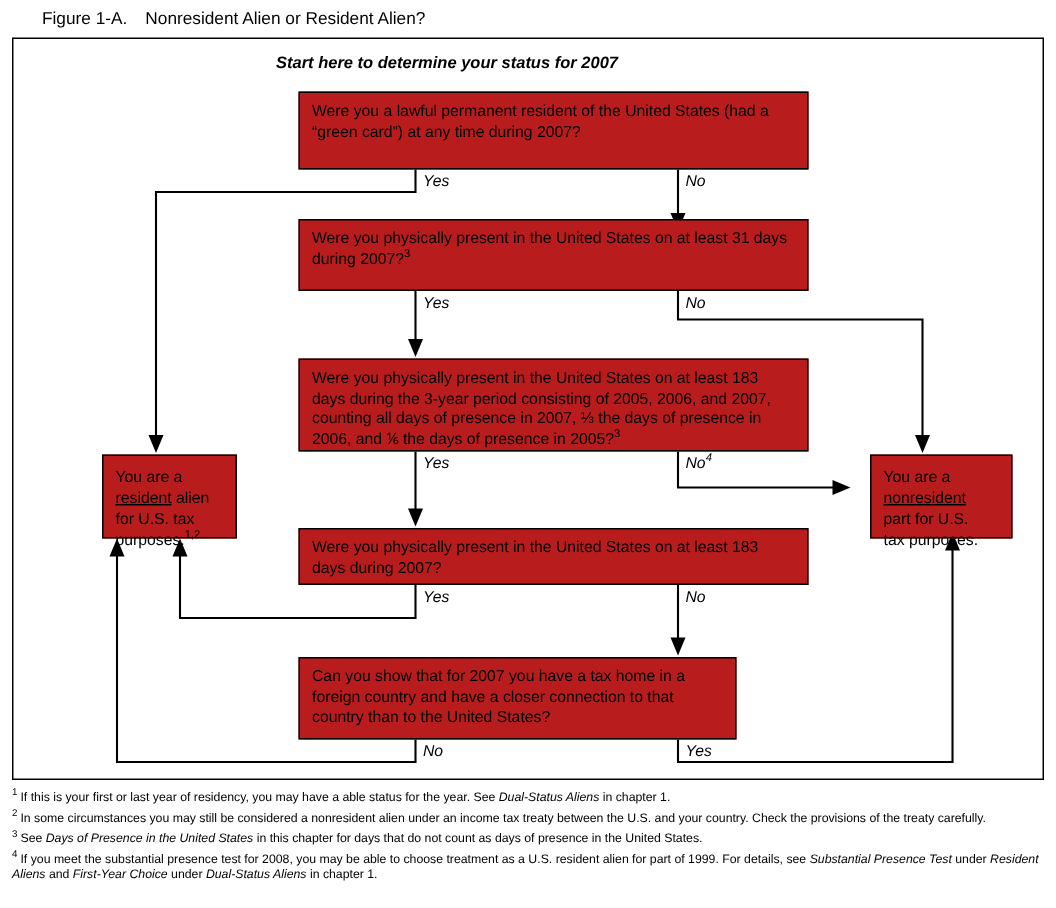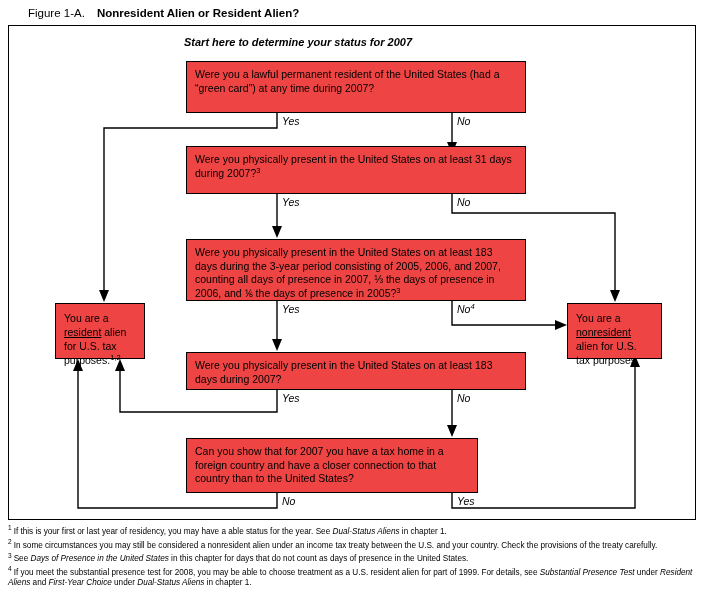--- a/index.html
+++ b/index.html
@@ -19,21 +19,21 @@
   
   #figure-heading {
     position: absolute;
     left: 8px;
     top: 6px;
     font-size: 11.5px;
     line-height: 14px;
     white-space: nowrap;
   }
   #figure-heading .fig-label { font-weight: normal; padding-left: 20px; }
-  #figure-heading .fig-title { font-weight: bold; margin-left: 12px; }
+  #figure-heading .fig-title { font-weight: normal; margin-left: 12px; }
 
   
   #chart-frame {
     position: absolute;
     left: 8px;
     top: 25px;
     width: 688px;
     height: 495px;
     border: 1.5px solid #000;
     box-sizing: border-box;
@@ -62,24 +62,25 @@
     font-style: italic;
     font-weight: bold;
     font-size: 11px;
   }
 
   
   .node {
     position: absolute;
     border: 1.2px solid #000;
     box-sizing: border-box;
-    background: #ef4444;
+    background: #b91c1c;
     font-size: 10.5px;
     line-height: 13.5px;
     padding: 6px 8px;
+    margin-left: 13px;
   }
   .node.decision { }
   .node.terminal { font-size: 10.5px; line-height: 14px; padding: 7px 8px; }
   .node .u { text-decoration: underline; }
   .node sup { font-size: 7.5px; vertical-align: super; line-height: 0; }
 
   
   .branch-label {
     position: absolute;
     font-style: italic;
@@ -199,21 +200,21 @@
 <div class="node terminal" style="left:55px; top:303px; width:90px; height:56px;">
   <span>You are a</span><br>
   <span class="u">resident</span><span> alien</span><br>
   <span>for U.S. tax</span><br>
   <span>purposes.</span><sup>1,2</sup>
 </div>
 
 <div class="node terminal" style="left:567px; top:303px; width:95px; height:56px;">
   <span>You are a</span><br>
   <span class="u">nonresident</span><br>
-  <span>alien for U.S.</span><br>
+  <span>part for U.S.</span><br>
   <span>tax purposes.</span>
 </div>
 
 <div id="footnotes">
     <div class="fn"><sup>1</sup><span>If this is your first or last year of residency, you may have a able status for the year. See </span><i>Dual-Status Aliens</i><span> in chapter 1.</span></div>
     <div class="fn"><sup>2</sup><span>In some circumstances you may still be considered a nonresident alien under an income tax treaty between the U.S. and your country. Check the provisions of the treaty carefully.</span></div>
     <div class="fn"><sup>3</sup><span>See </span><i>Days of Presence in the United States</i><span> in this chapter for days that do not count as days of presence in the United States.</span></div>
     <div class="fn"><sup>4</sup><span>If you meet the substantial presence test for 2008, you may be able to choose treatment as a U.S. resident alien for part of 1999. For details, see </span><i>Substantial Presence Test</i><span> under </span><i>Resident Aliens</i><span> and </span><i>First-Year Choice</i><span> under </span><i>Dual-Status Aliens</i><span> in chapter 1.</span></div>
   </div>
 

